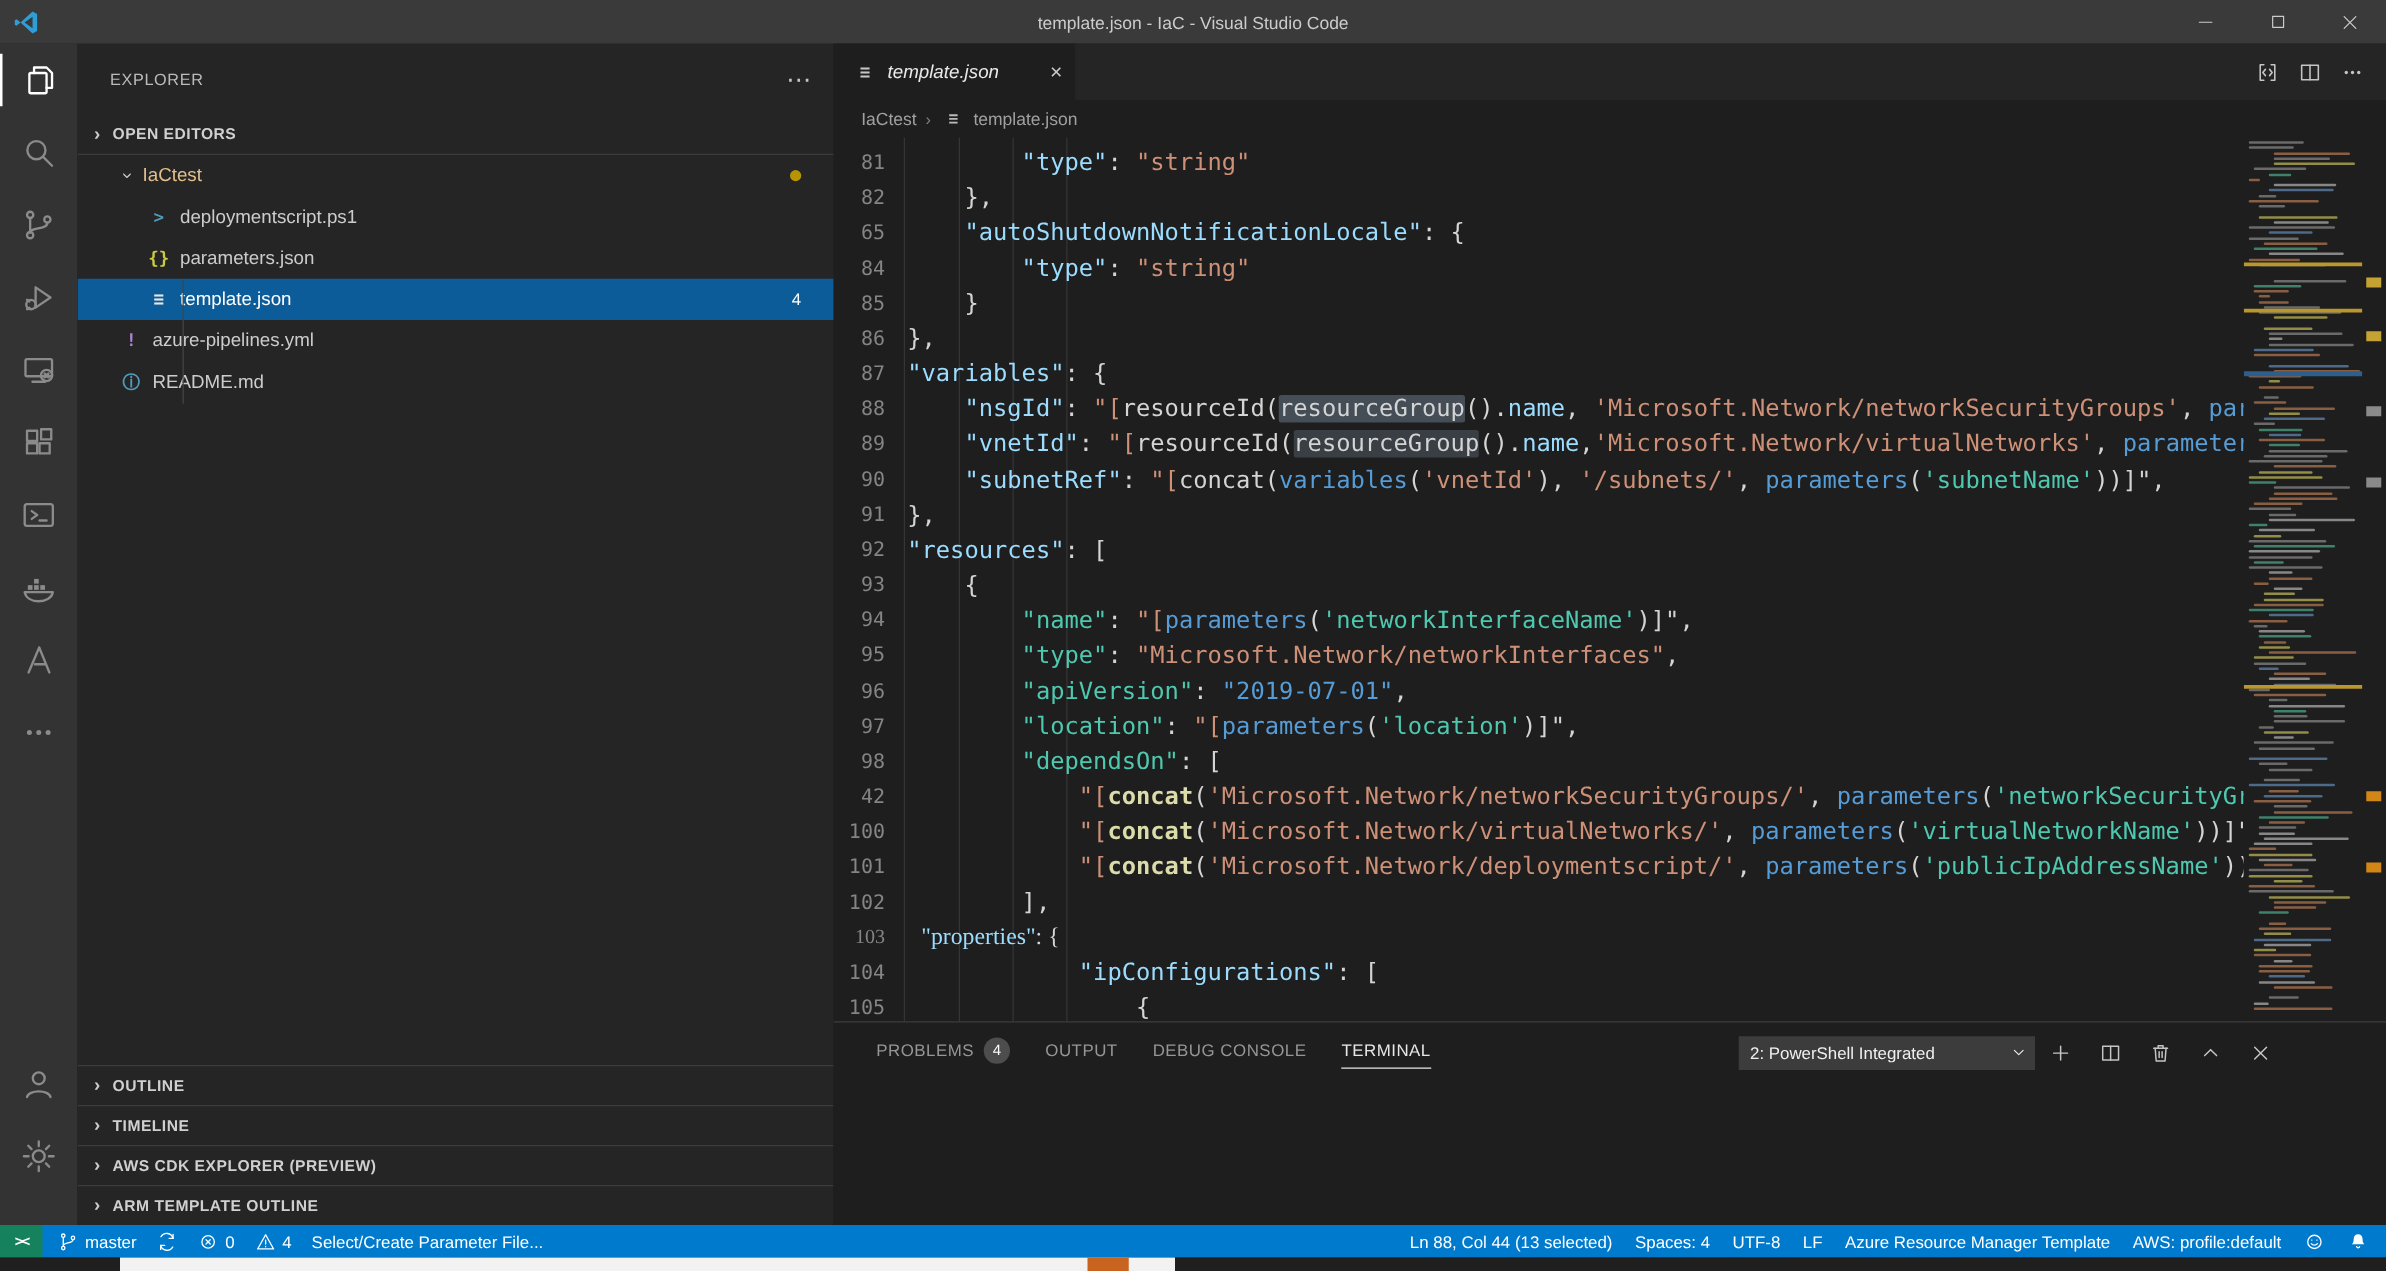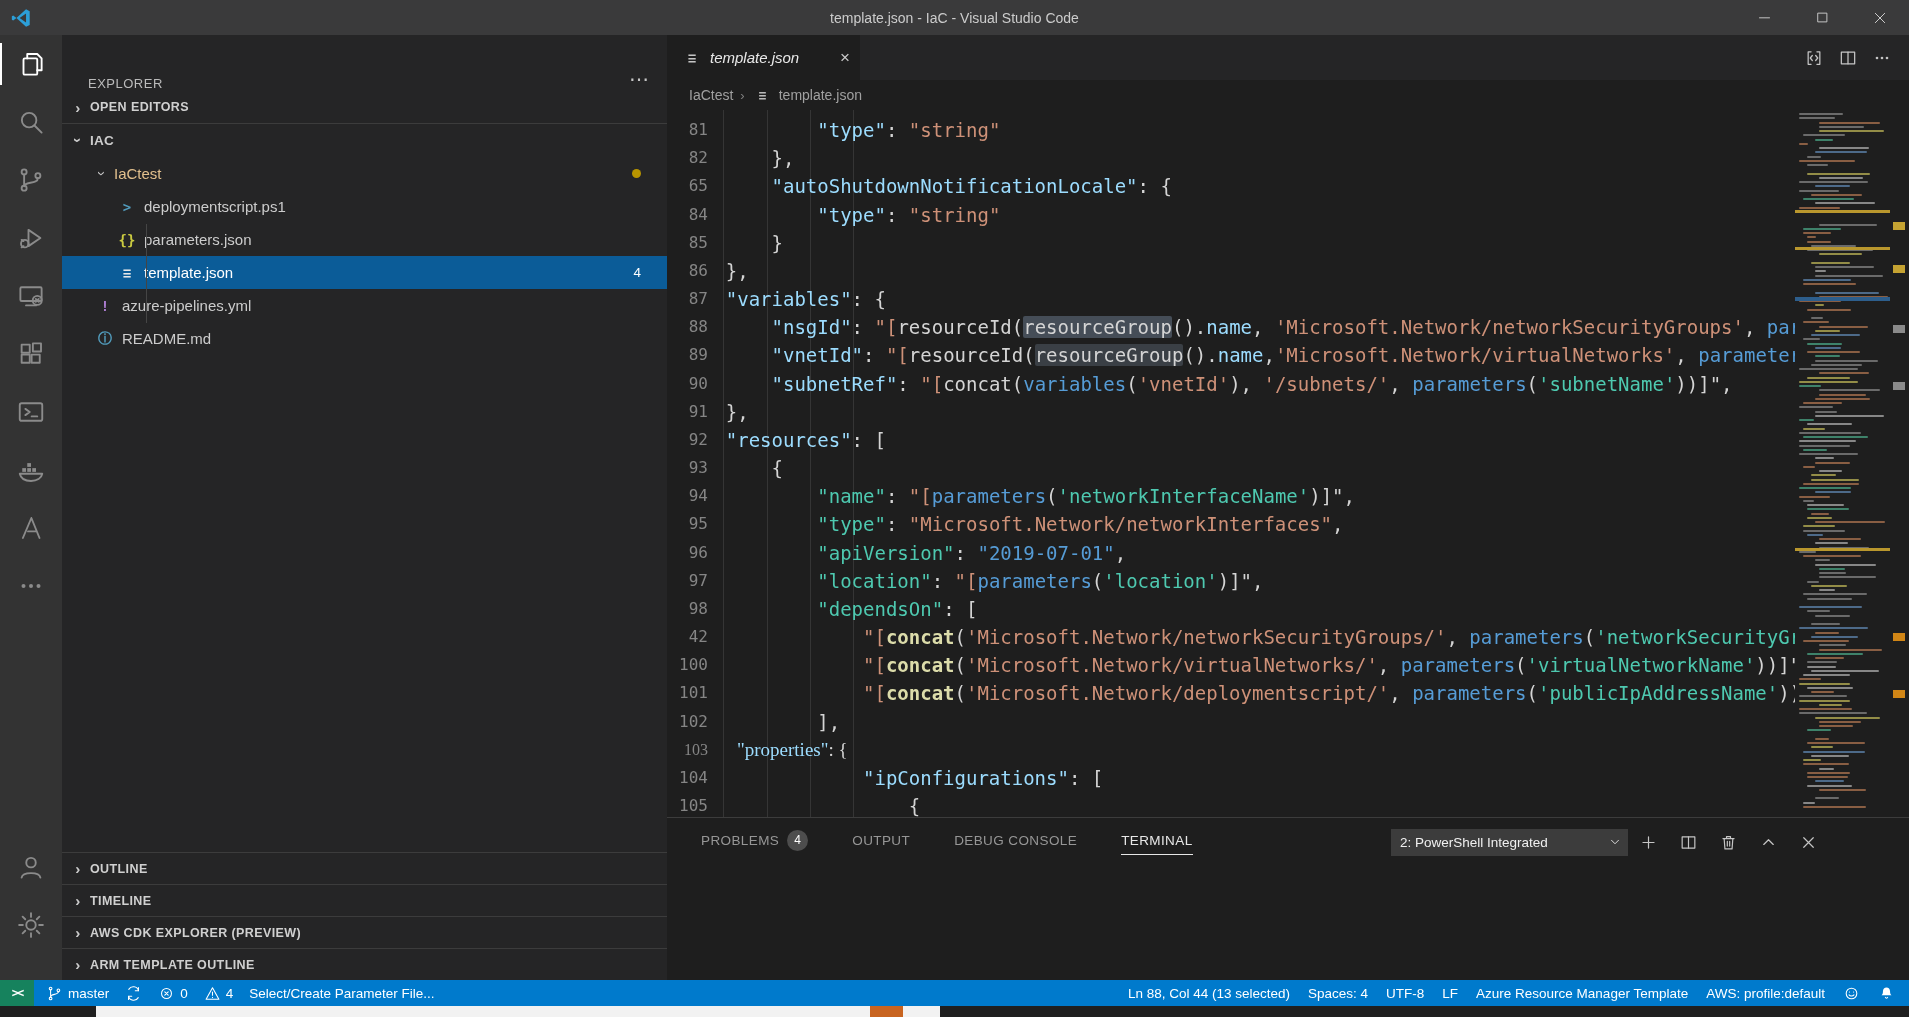--- a/index.html
+++ b/index.html
@@ -23,21 +23,21 @@
   #activitybar{position:absolute;left:0;top:35px;width:62px;height:945px;background:#333333;
     display:flex;flex-direction:column;align-items:center}
   .ab-item{width:62px;height:58px;display:flex;align-items:center;justify-content:center;color:#8b8b8b;position:relative}
   .ab-item.active{color:#ffffff}
   .ab-item.active::before{content:"";position:absolute;left:0;top:8px;bottom:8px;width:2px;background:#ffffff}
   .ab-item svg{width:30px;height:30px}
   #ab-bottom{position:absolute;left:0;bottom:26px;width:62px;display:flex;flex-direction:column;align-items:center}
 
   
   #sidebar{position:absolute;left:62px;top:35px;width:605px;height:945px;background:#252526;color:#cccccc;overflow:hidden}
-  #sidebar-header{height:56px;display:flex;align-items:flex-end;padding:0 16px 0 26px;font-size:13px;color:#bbbbbb;letter-spacing:.5px}
+  #sidebar-header{height:56px;display:flex;align-items:center;padding:0 16px 0 26px;font-size:13px;color:#bbbbbb;letter-spacing:.5px}
   #sidebar-header .spacer{flex:1}
   #explorer-more{color:#c5c5c5;font-size:20px;letter-spacing:2px}
   .tree-row{height:33px;display:flex;align-items:center;font-size:15px;position:relative;white-space:nowrap}
   .tree-row .chev{width:16px;text-align:center;color:#cccccc;font-size:15px;display:inline-block}
   .chev.expanded{transform:rotate(90deg)}
   .section-row{font-weight:bold;font-size:12.5px;letter-spacing:.4px;color:#d0d0d0;border-top:1px solid #3c3c3c}
   .section-row .chev{margin-left:8px}
   .row-open-editors{border-top:none;border-bottom:1px solid #3c3c3c}
   .root-row{font-weight:bold;font-size:13.5px;letter-spacing:.3px}
   .tree-row.selected{background:#0b5c98;color:#ffffff}
@@ -79,21 +79,21 @@
 
   
   #minimap{position:absolute;left:1128px;top:0;width:95px;height:707px;background:#1e1e1e;overflow:hidden}
   .mm-row{position:absolute;height:2px;border-radius:1px;opacity:.85}
   .mm-special{position:absolute;left:0;width:95px;height:3px}
   #ruler{position:absolute;left:1223px;top:0;width:19px;height:707px;background:#1e1e1e}
   .ruler-mark{position:absolute;left:3px;width:12px;height:8px}
 
   
   #panel{position:absolute;left:0;top:782px;width:1242px;height:163px;background:#1e1e1e;border-top:1px solid #3c3c3c}
-  #panel-tabs{position:absolute;left:34px;top:0;height:44px;display:flex;align-items:flex-start;gap:44px}
+  #panel-tabs{position:absolute;left:34px;top:0;height:44px;display:flex;align-items:flex-start;gap:28px}
   .panel-tab{position:relative;display:flex;align-items:center;gap:8px;color:#969696;font-size:13.5px;
     letter-spacing:.4px;height:44px}
   .panel-tab.active{color:#e7e7e7}
   .panel-tab.active::after{content:"";position:absolute;left:0;right:0;bottom:7px;height:1.5px;background:#e7e7e7}
   .ptab-badge{background:#4d4d4d;color:#ffffff;font-size:12px;min-width:21px;height:21px;border-radius:11px;
     display:flex;align-items:center;justify-content:center;padding:0 4px}
   #terminal-controls{position:absolute;left:724px;top:9px;display:flex;align-items:center;color:#c5c5c5}
   #terminal-select{width:237px;height:27px;background:#3c3c3c;color:#f0f0f0;font-size:13.5px;
     display:flex;align-items:center;padding:0 6px 0 9px}
   #terminal-select .lbl{flex:1;overflow:hidden;white-space:nowrap;width:200px}
@@ -241,24 +241,20 @@
   <div id="sidebar">
     <div id="sidebar-header">
       <span>EXPLORER</span>
       <span class="spacer"></span>
       <span id="explorer-more">⋯</span>
     </div>
     <div id="tree">
         <div class="tree-row section-row row-open-editors">
           <span class="chev">›</span>
           <span style="margin-left:4px">OPEN EDITORS</span>
-        </div>
-        <div class="tree-row root-row">
-          <span class="chev expanded" style="margin-left:8px">›</span>
-          <span style="margin-left:4px">IAC</span>
         </div>
         <div class="tree-row">
           <span class="chev expanded" style="margin-left:32px">›</span>
           <span class="gold" style="margin-left:4px">IaCtest</span>
           <span class="mod-dot"></span>
         </div>
         <div class="tree-row">
           <span class="file-ic" style="margin-left:54px;color:#519aba">&gt;</span>
           <span>deploymentscript.ps1</span>
         </div>

